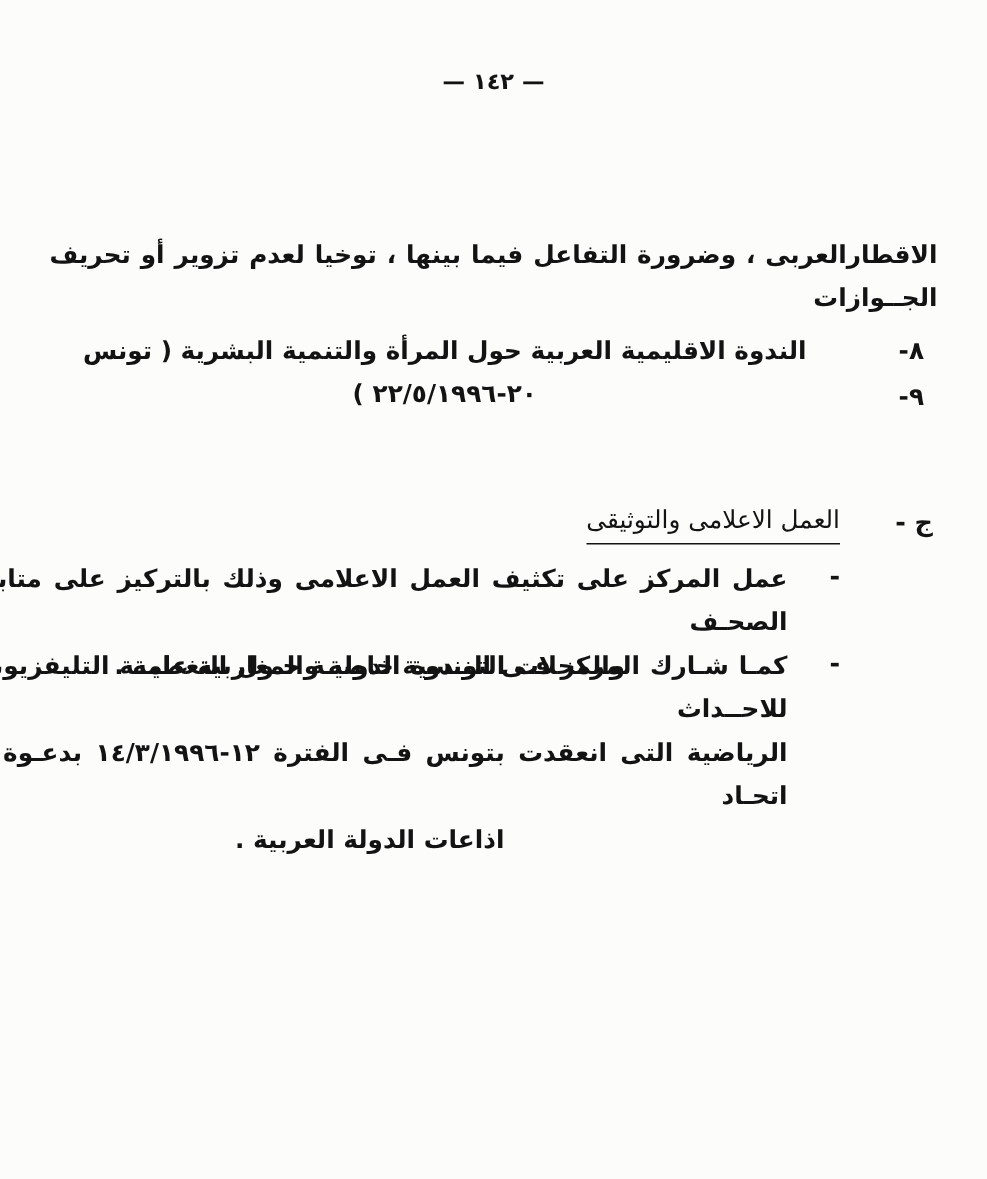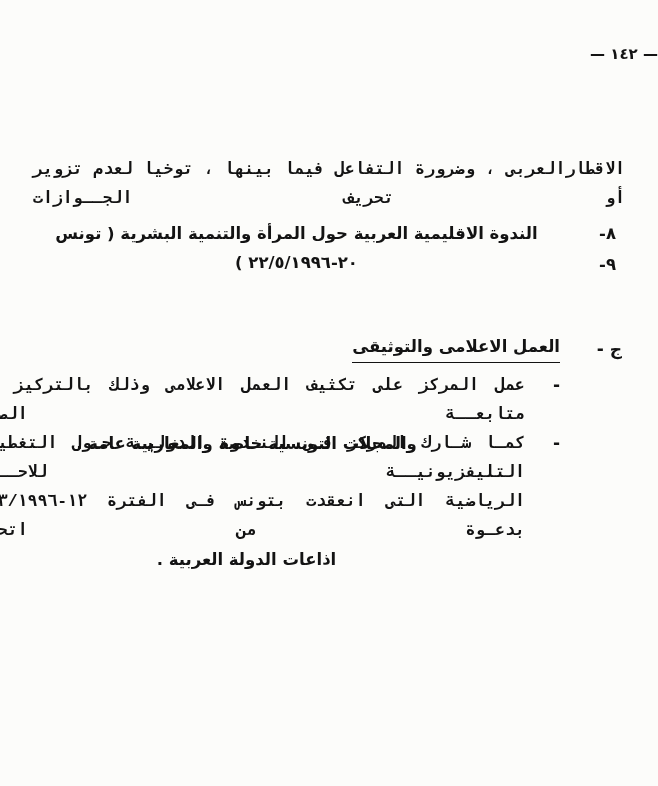--- a/index.html
+++ b/index.html
@@ -13,39 +13,40 @@
     direction:rtl;
     overflow:hidden;
   }
   .abs{position:absolute;right:33px;width:592px;}
   .line{
     font-size:16.5px;
     line-height:29px;
     font-weight:700;
     text-align:center;
   }
-  .fill{text-align:justify;text-align-last:justify;font-family:Liberation Mono, monospace;}
+  .fill{text-align:justify;text-align-last:justify;}
   .page-number{
     position:absolute;top:45px;left:0;width:100%;
+    text-align:center;
     font-size:15px;font-weight:700;letter-spacing:2px;
   }
   .item-row{display:flex;}
   .item-num{
     width:65px;box-sizing:border-box;padding-left:0;padding-right:9px;
     font-size:16.5px;line-height:29px;font-weight:700;text-align:right;
   }
   .item-text{flex:1;min-width:0;}
   .sec-row{display:flex;align-items:flex-start;}
   .sec-marker{
     width:65px;box-sizing:border-box;padding-right:3px;
     font-size:17px;line-height:29px;font-weight:700;text-align:right;
   }
   .sec-title{
     display:inline-block;
-    font-size:16.5px;line-height:24px;font-weight:700;
+    font-size:16.5px;line-height:24px;font-weight:400;
     border-bottom:1.5px solid #131313;
     padding-bottom:3px;
   }
   .bullet-row{display:flex;padding-right:65px;}
   .bullet-marker{
     width:35px;
     font-size:17px;line-height:29px;font-weight:700;text-align:right;
   }
   .bullet-text{flex:1;min-width:0;}
 </style>

